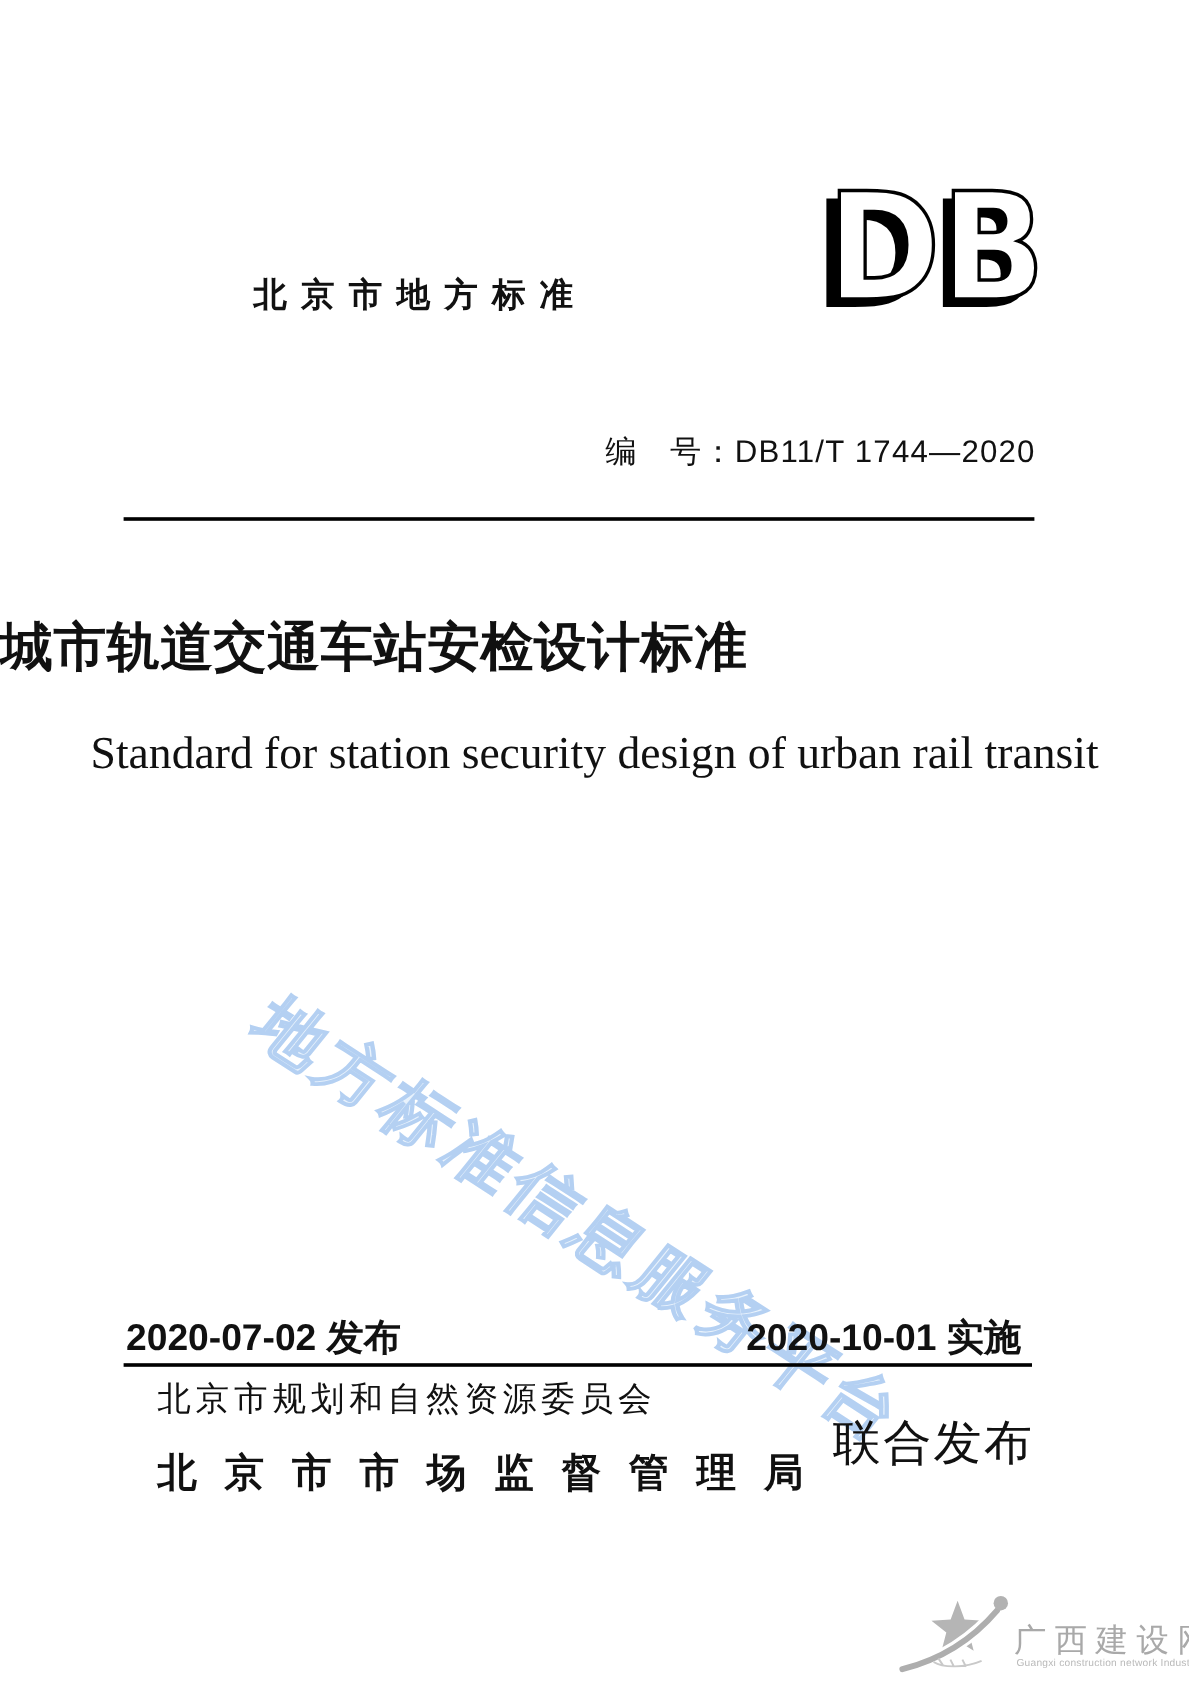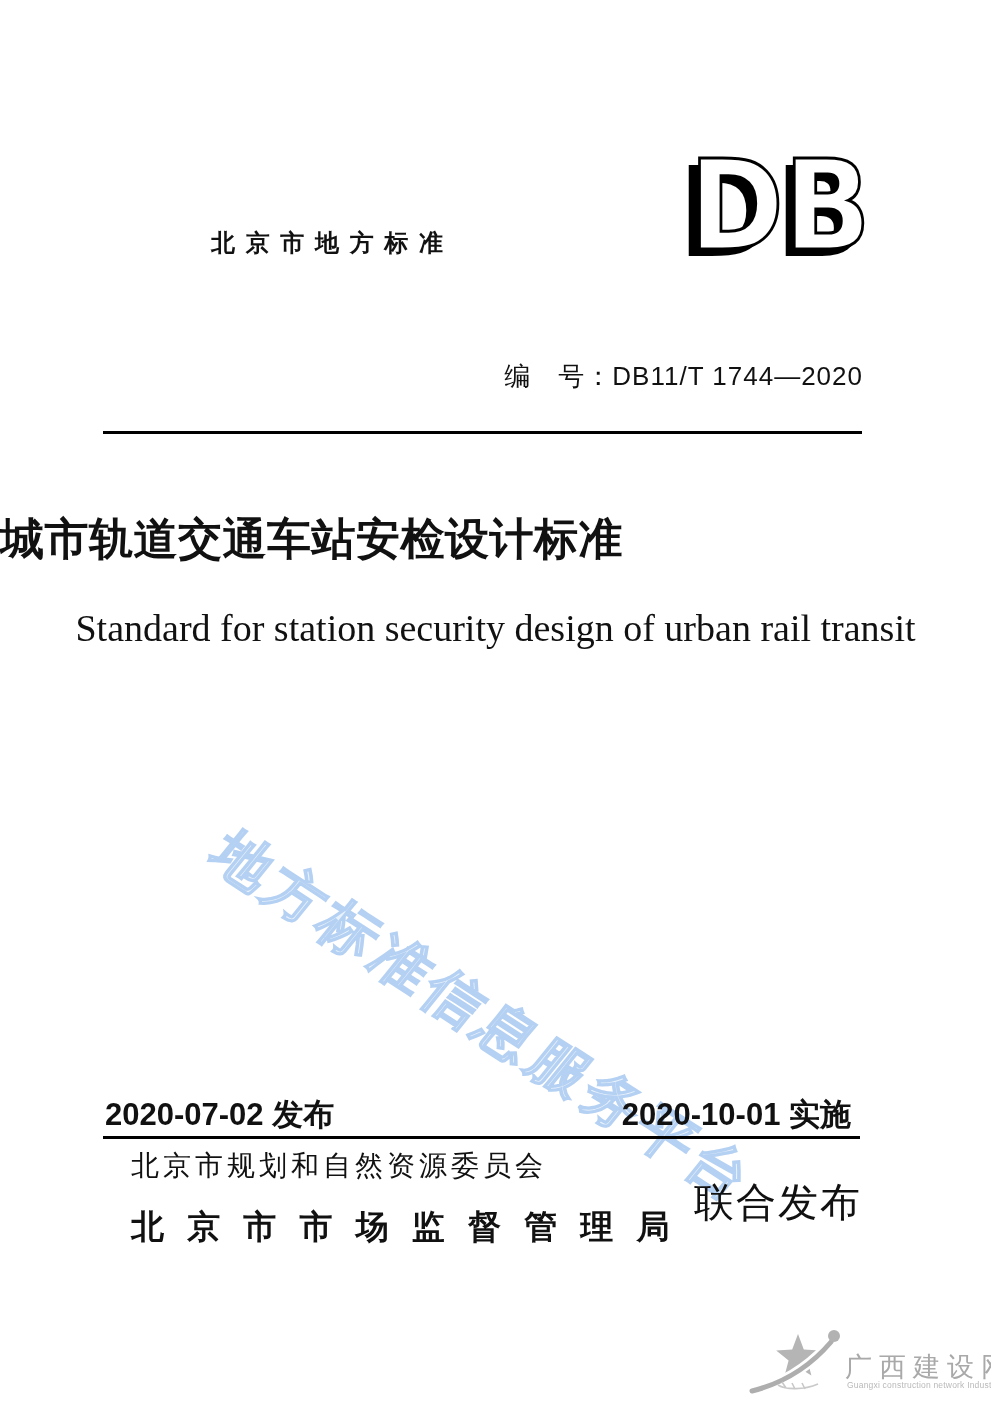--- a/index.html
+++ b/index.html
@@ -11,21 +11,21 @@
     background: #ffffff;
     color: #111;
     font-family: "Liberation Sans", sans-serif;
     overflow: hidden;
   }
   .layer { position: absolute; }
 
   
   .standard-type {
     left: 211px; top: 227px;
-    font-size: 24px; font-weight: bold;
+    font-size: 28px; font-weight: bold;
     letter-spacing: 2px; white-space: nowrap;
     z-index: 2;
   }
   .db-logo { left: 676px; top: 156px; width: 196px; height: 106px; z-index: 2; }
 
   
   .code-line {
     top: 333px; left: 0; right: 128px;
     text-align: right; font-size: 26px; font-weight: 500;
     letter-spacing: 1px; white-space: nowrap; z-index: 2; margin-top: 26px;

